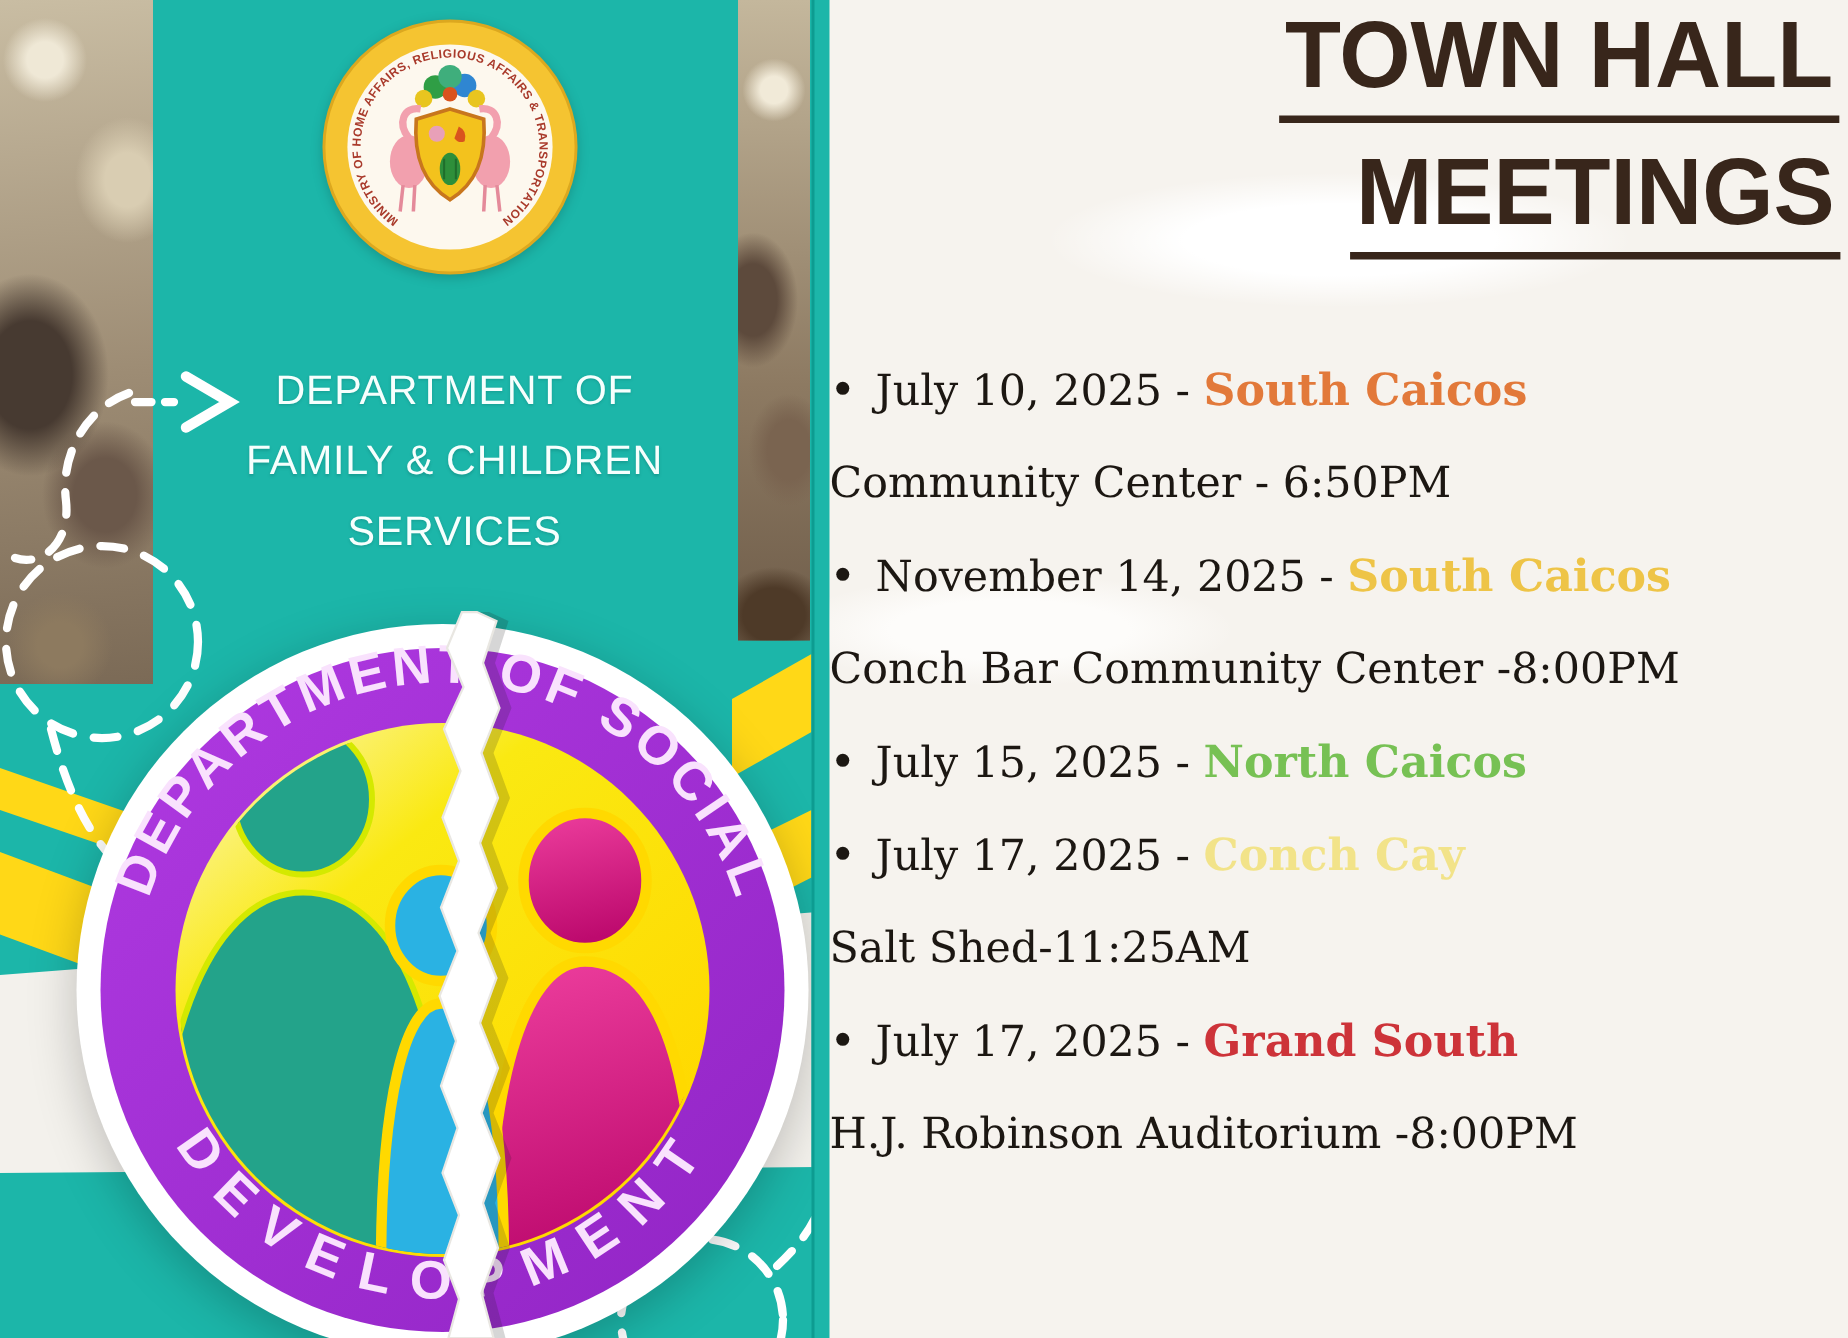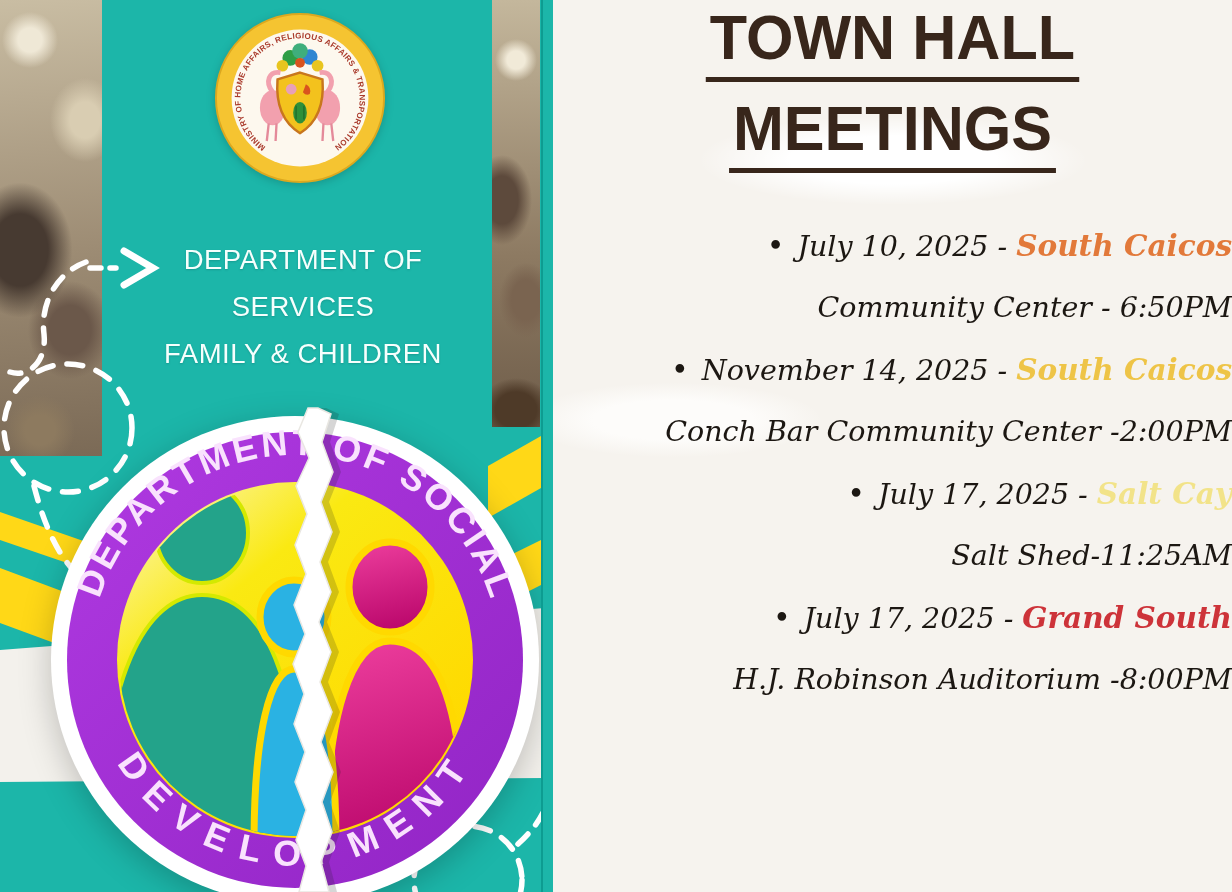--- a/index.html
+++ b/index.html
@@ -36,26 +36,26 @@
 
   .big-logo{position:absolute;left:50px;top:415px;width:490px;height:490px;}
   .big-logo svg{filter:drop-shadow(0 8px 16px rgba(0,0,0,.22));}
 
   
   .right-panel{position:absolute;left:553px;top:0;width:679px;height:892px;
     background:
       radial-gradient(260px 60px at 340px 160px, #ffffff 0 40%, transparent 75%),
       radial-gradient(200px 50px at 120px 420px, #fdfcfa 0 40%, transparent 75%),
       #f6f3ee;}
-  .title-wrap{text-align:center;margin-top:4px;}
+  .title-wrap{text-align:right;margin-top:4px;}
   .title-line{display:inline-block;font-weight:bold;font-size:63px;line-height:66px;
     letter-spacing:0px;border-bottom:5px solid;padding:0 4px 7px;margin-bottom:13px;
     transform:scaleX(.97);}
   .meetings{margin-top:40px;font-family:"DejaVu Serif","Liberation Serif",serif;font-size:28.5px;color:#1c1712;}
-  .m-line{height:62px;line-height:40px;text-align:right;white-space:nowrap;font-style:italic;}
+  .m-line{height:62px;line-height:68px;text-align:left;white-space:nowrap;}
   .bullet{display:inline-block;margin-right:13px;font-size:30px;}
   .date{margin-right:9px;}
   .loc{font-weight:bold;font-size:29.5px;}
 </style>
 </head>
 <body>
 
 <div class="poster">
 
   <div class="left-panel">
@@ -120,22 +120,22 @@
           <circle cx="79" cy="79" r="5.5" fill="#e8a0b8"></circle>
           <path d="M 94 74 q 6 3 4 10 q -4 2 -7 -2 z" fill="#d9531e"></path>
           <ellipse cx="88" cy="103" rx="7" ry="11" fill="#2e8f3a"></ellipse>
           <path d="M 84 96 v 14 M 92 96 v 14" stroke="#1f6e2b" stroke-width="1.4"></path>
         </g>
       </svg>
     </div>
 
     <div class="dept-text">
       <div>DEPARTMENT OF</div>
+      <div>FAMILY &amp; CHILDREN</div>
       <div>SERVICES</div>
-      <div>FAMILY &amp; CHILDREN</div>
     </div>
 
     <div class="big-logo">
       <svg viewBox="0 0 490 490" width="490" height="490">
         <defs>
           <linearGradient id="gradY" x1="0" y1="0" x2="0.75" y2="0.9">
             <stop offset="0" stop-color="#fcf8c8"></stop>
             <stop offset="0.38" stop-color="#fae912"></stop>
             <stop offset="1" stop-color="#ffd900"></stop>
           </linearGradient>
@@ -209,26 +209,29 @@
         <span class="bullet">•</span><span class="date">July 10, 2025 -</span><span class="loc" style="color: rgb(226, 121, 58);">South Caicos</span>
       </div>
       <div class="m-line">
         <span>Community Center - 6:50PM</span>
       </div>
 
       <div class="m-line">
         <span class="bullet">•</span><span class="date">November 14, 2025 -</span><span class="loc" style="color: rgb(238, 196, 71);">South Caicos</span>
       </div>
       <div class="m-line">
-        <span>Conch Bar Community Center -2:00PM</span>
-      </div>
-
-
-      <div class="m-line">
-        <span class="bullet">•</span><span class="date">July 17, 2025 -</span><span class="loc" style="color: rgb(242, 227, 137);">Salt Cay</span>
+        <span>Conch Bar Community Center -8:00PM</span>
+      </div>
+
+      <div class="m-line">
+        <span class="bullet">•</span><span class="date">July 15, 2025 -</span><span class="loc" style="color: rgb(119, 193, 84);">North Caicos</span>
+      </div>
+
+      <div class="m-line">
+        <span class="bullet">•</span><span class="date">July 17, 2025 -</span><span class="loc" style="color: rgb(242, 227, 137);">Conch Cay</span>
       </div>
       <div class="m-line">
         <span>Salt Shed-11:25AM</span>
       </div>
 
       <div class="m-line">
         <span class="bullet">•</span><span class="date">July 17, 2025 -</span><span class="loc" style="color: rgb(205, 51, 57);">Grand South</span>
       </div>
       <div class="m-line">
         <span>H.J. Robinson Auditorium -8:00PM</span>

